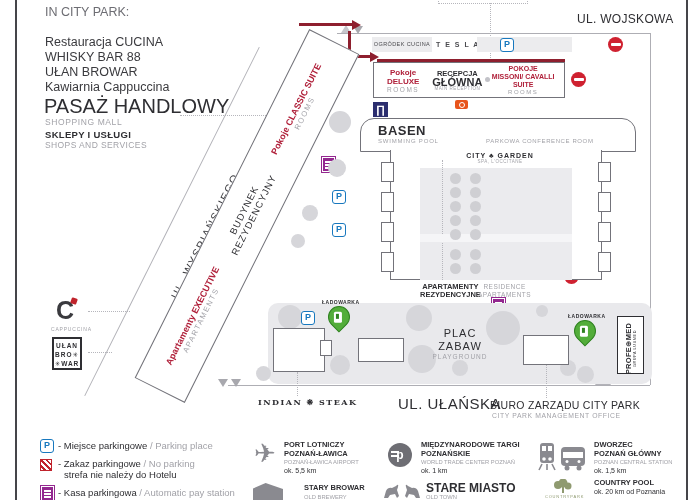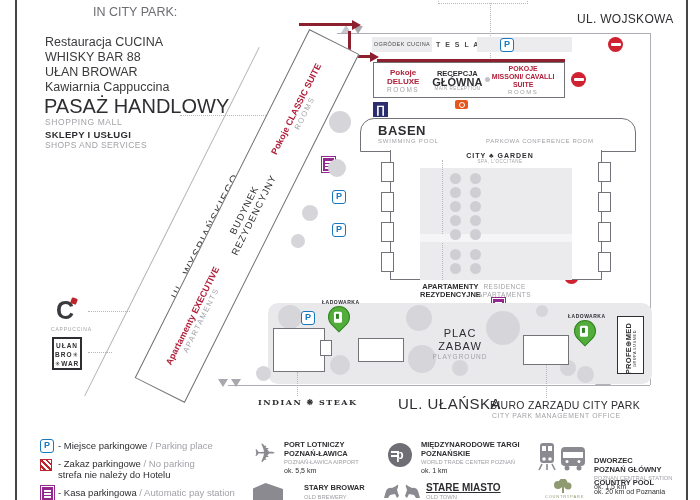--- a/index.html
+++ b/index.html
@@ -49,21 +49,21 @@
   .serif{font-family:"DejaVu Serif","Liberation Serif",serif;}
 </style>
 </head>
 <body>
 
 <div id="stage">
 
   <div class="frame" style="left:15px;"></div>
   <div class="frame" style="left:686px;"></div>
 
-  <div class="abs" style="left:45px;top:5px;font-size:12.5px;color:#6d6d73;margin-left:48px;">IN CITY PARK:</div>
+  <div class="abs" style="left:45px;top:5px;font-size:12.5px;color:#6d6d73;">IN CITY PARK:</div>
   <div class="abs" style="left:45px;top:35px;font-size:12.5px;line-height:15px;color:#3a3a3e;">
     <div>Restauracja CUCINA</div>
     <div>WHISKY BAR 88</div>
     <div>UŁAN BROWAR</div>
     <div>Kawiarnia Cappuccina</div>
   </div>
   <div class="abs" style="left:44px;top:95px;font-size:20px;color:#2e2e32;">PASAŻ HANDLOWY</div>
   <div class="abs gray" style="left:45px;top:117px;font-size:8.5px;letter-spacing:.6px;">SHOPPING MALL</div>
   <div class="abs" style="left:45px;top:129px;font-size:9.5px;font-weight:bold;letter-spacing:.3px;">SKLEPY I USŁUGI</div>
   <div class="abs gray" style="left:45px;top:140px;font-size:8.5px;letter-spacing:.4px;">SHOPS AND SERVICES</div>
@@ -250,21 +250,21 @@
   <div>
     <div class="picon" style="left:40px;top:439px;">P</div>
     <div class="abs" style="left:58px;top:440px;font-size:9.5px;">
       <span>- Miejsce  parkingowe</span>
       <span class="gray">/ Parking place</span>
     </div>
     <div class="legicon-np" style="left:40px;top:459px;"></div>
     <div class="abs" style="left:58px;top:458px;font-size:9.5px;">
       <span>- Zakaz parkingowe</span>
       <span class="gray">/ No parking</span>
-      <div style="">strefa nie należy do Hotelu</div>
+      <div style="margin-left:6px;">strefa nie należy do Hotelu</div>
     </div>
     <div class="kasa" style="left:41px;top:486px;"></div>
     <div class="abs" style="left:58px;top:487px;font-size:9.5px;">
       <span>- Kasa parkingowa</span>
       <span class="gray">/ Automatic pay station</span>
     </div>
   </div>
 
   <div>
 
@@ -290,42 +290,42 @@
       <div style="font-size:7px;">ok. 1 km</div>
     </div>
 
     <svg class="abs" style="left:382px;top:482px;" width="40" height="18" viewBox="0 0 40 18">
       <g fill="#8a8a90">
         <path d="M2,16 L4,9 Q6,5 10,6 L14,4 Q17,1 16,5 L15,8 L17,14 L15,16 L13,12 L8,13 L6,16 Z"></path>
         <path d="M38,16 L36,9 Q34,5 30,6 L26,4 Q23,1 24,5 L25,8 L23,14 L25,16 L27,12 L32,13 L34,16 Z"></path>
       </g>
     </svg>
     <div class="abs" style="left:426px;top:484px;line-height:8.5px;">
-      <div style="font-size:10px;font-weight:bold;text-decoration:underline;">STARE MIASTO</div>
+      <div style="font-size:12px;font-weight:bold;">STARE MIASTO</div>
       <div class="gray" style="font-size:5.8px;">OLD TOWN</div>
     </div>
 
     <svg class="abs" style="left:537px;top:442px;" width="20" height="30" viewBox="0 0 20 30">
       <rect x="3" y="1" width="14" height="20" rx="3" fill="#8a8a90"></rect>
       <rect x="5" y="4" width="4" height="5" fill="#fff"></rect>
         <rect x="11" y="4" width="4" height="5" fill="#fff"></rect>
       <circle cx="7" cy="17" r="1.8" fill="#fff"></circle>
         <circle cx="13" cy="17" r="1.8" fill="#fff"></circle>
       <path d="M5,22 L2,28 M15,22 L18,28 M10,22 L10,28" stroke="#8a8a90" stroke-width="1.6"></path>
     </svg>
     <svg class="abs" style="left:560px;top:445px;" width="26" height="26" viewBox="0 0 26 26">
       <rect x="1" y="2" width="24" height="19" rx="4" fill="#8a8a90"></rect>
       <rect x="3" y="7" width="20" height="6" fill="#fff"></rect>
       <circle cx="7" cy="23" r="2.5" fill="#8a8a90"></circle>
         <circle cx="19" cy="23" r="2.5" fill="#8a8a90"></circle>
       <circle cx="7" cy="16.5" r="1.5" fill="#fff"></circle>
         <circle cx="19" cy="16.5" r="1.5" fill="#fff"></circle>
     </svg>
     <div class="abs" style="left:594px;top:441px;line-height:8.5px;">
-      <div style="font-size:7.5px;font-weight:bold;margin-top:16px;">DWORZEC</div>
+      <div style="font-size:7.5px;font-weight:bold;">DWORZEC</div>
       <div style="font-size:7.5px;font-weight:bold;">POZNAŃ GŁÓWNY</div>
       <div class="gray" style="font-size:5.8px;">POZNAN CENTRAL STATION</div>
       <div style="font-size:7px;">ok. 1,5 km</div>
     </div>
 
     <svg class="abs" style="left:549px;top:479px;" width="26" height="14" viewBox="0 0 26 14">
       <g fill="#8f9a70">
         <circle cx="9" cy="6" r="4"></circle>
           <circle cx="14" cy="4" r="4.5"></circle>
           <circle cx="19" cy="7" r="3.5"></circle>

